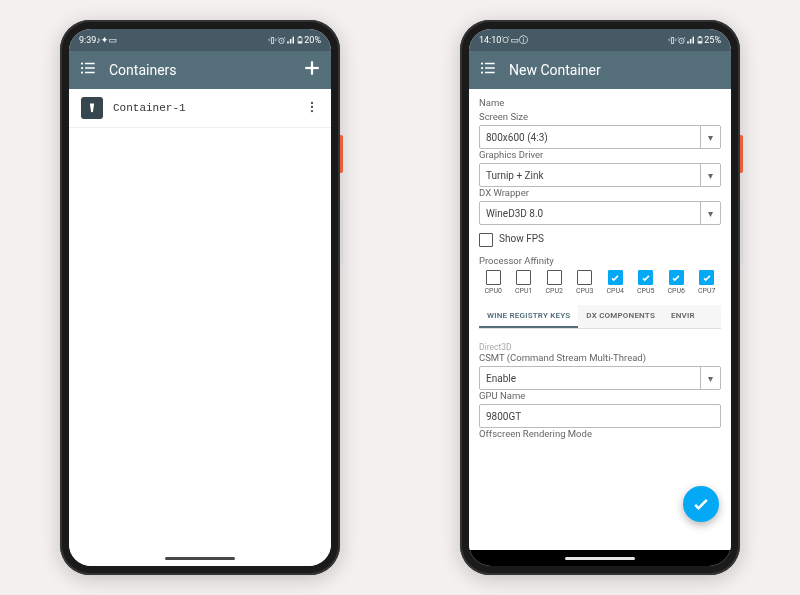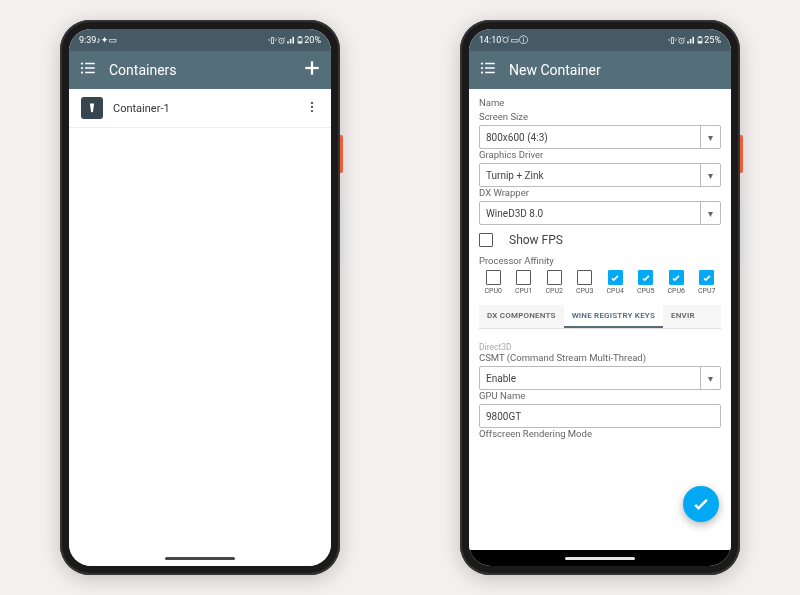--- a/index.html
+++ b/index.html
@@ -77,21 +77,21 @@
     position: relative;
   }
   
   .list-row {
     display: flex;
     align-items: center;
     gap: 10px;
     padding: 8px 12px;
     border-bottom: 1px solid #eee;
   }
-  .list-row .label { flex: 1; font-size: 11px; color: #333; }
+  .list-row .label { flex: 1; font-size: 11px; color: #333; font-family: Liberation Mono, monospace; }
   .icon-box {
     width: 22px; height: 22px;
     background: #37474f;
     border-radius: 3px;
     display:flex; align-items:center; justify-content:center;
   }
   .nav-bar {
     height: 16px;
     display:flex; align-items:center; justify-content:center;
   }
@@ -114,21 +114,21 @@
     background:#fff;
     display:flex; align-items:center; justify-content:space-between;
   }
   .form-select .caret {
     border-left:1px solid #bbb;
     width:20px; height:100%;
     display:flex;align-items:center;justify-content:center;
     margin-right:-6px;
     color:#666;
   }
-  .check-row { display:flex; gap:16px; margin:8px 0; font-size:12px; }
+  .check-row { display:flex; gap:6px; margin:8px 0; font-size:10px; }
   .checkbox {
     width:14px; height:14px; border:1.5px solid #555; border-radius:1px;
     display:flex;align-items:center;justify-content:center;
     background:#fff;
   }
   .cpu-grid { display:flex; gap:2px; margin-top:4px; }
   .cpu-cell { flex:1; text-align:center; }
   .cpu-cell .cb {
     width:15px;height:15px;margin:0 auto 2px;
     border:1.5px solid #555;border-radius:1px;
@@ -360,22 +360,22 @@
               <div class="cb checked">
                 <svg width="10" height="10" viewBox="0 0 24 24" fill="none" stroke="#fff" stroke-width="4">
                   <path d="M5 13l4 4L19 7"></path>
                 </svg>
               </div>
               <div class="lbl">CPU7</div>
             </div>
           </div>
 
         <div class="tabs" id="tabs-row">
+            <div class="tab active">WINE REGISTRY KEYS</div>
             <div class="tab">DX COMPONENTS</div>
-            <div class="tab active">WINE REGISTRY KEYS</div>
             <div class="tab">ENVIR</div>
           </div>
 
         <div class="section-header">Direct3D</div>
         <div class="form-label">CSMT (Command Stream Multi-Thread)</div>
         <div class="form-select">
           <span>Enable</span>
             <span class="caret">▾</span>
         </div>
 

